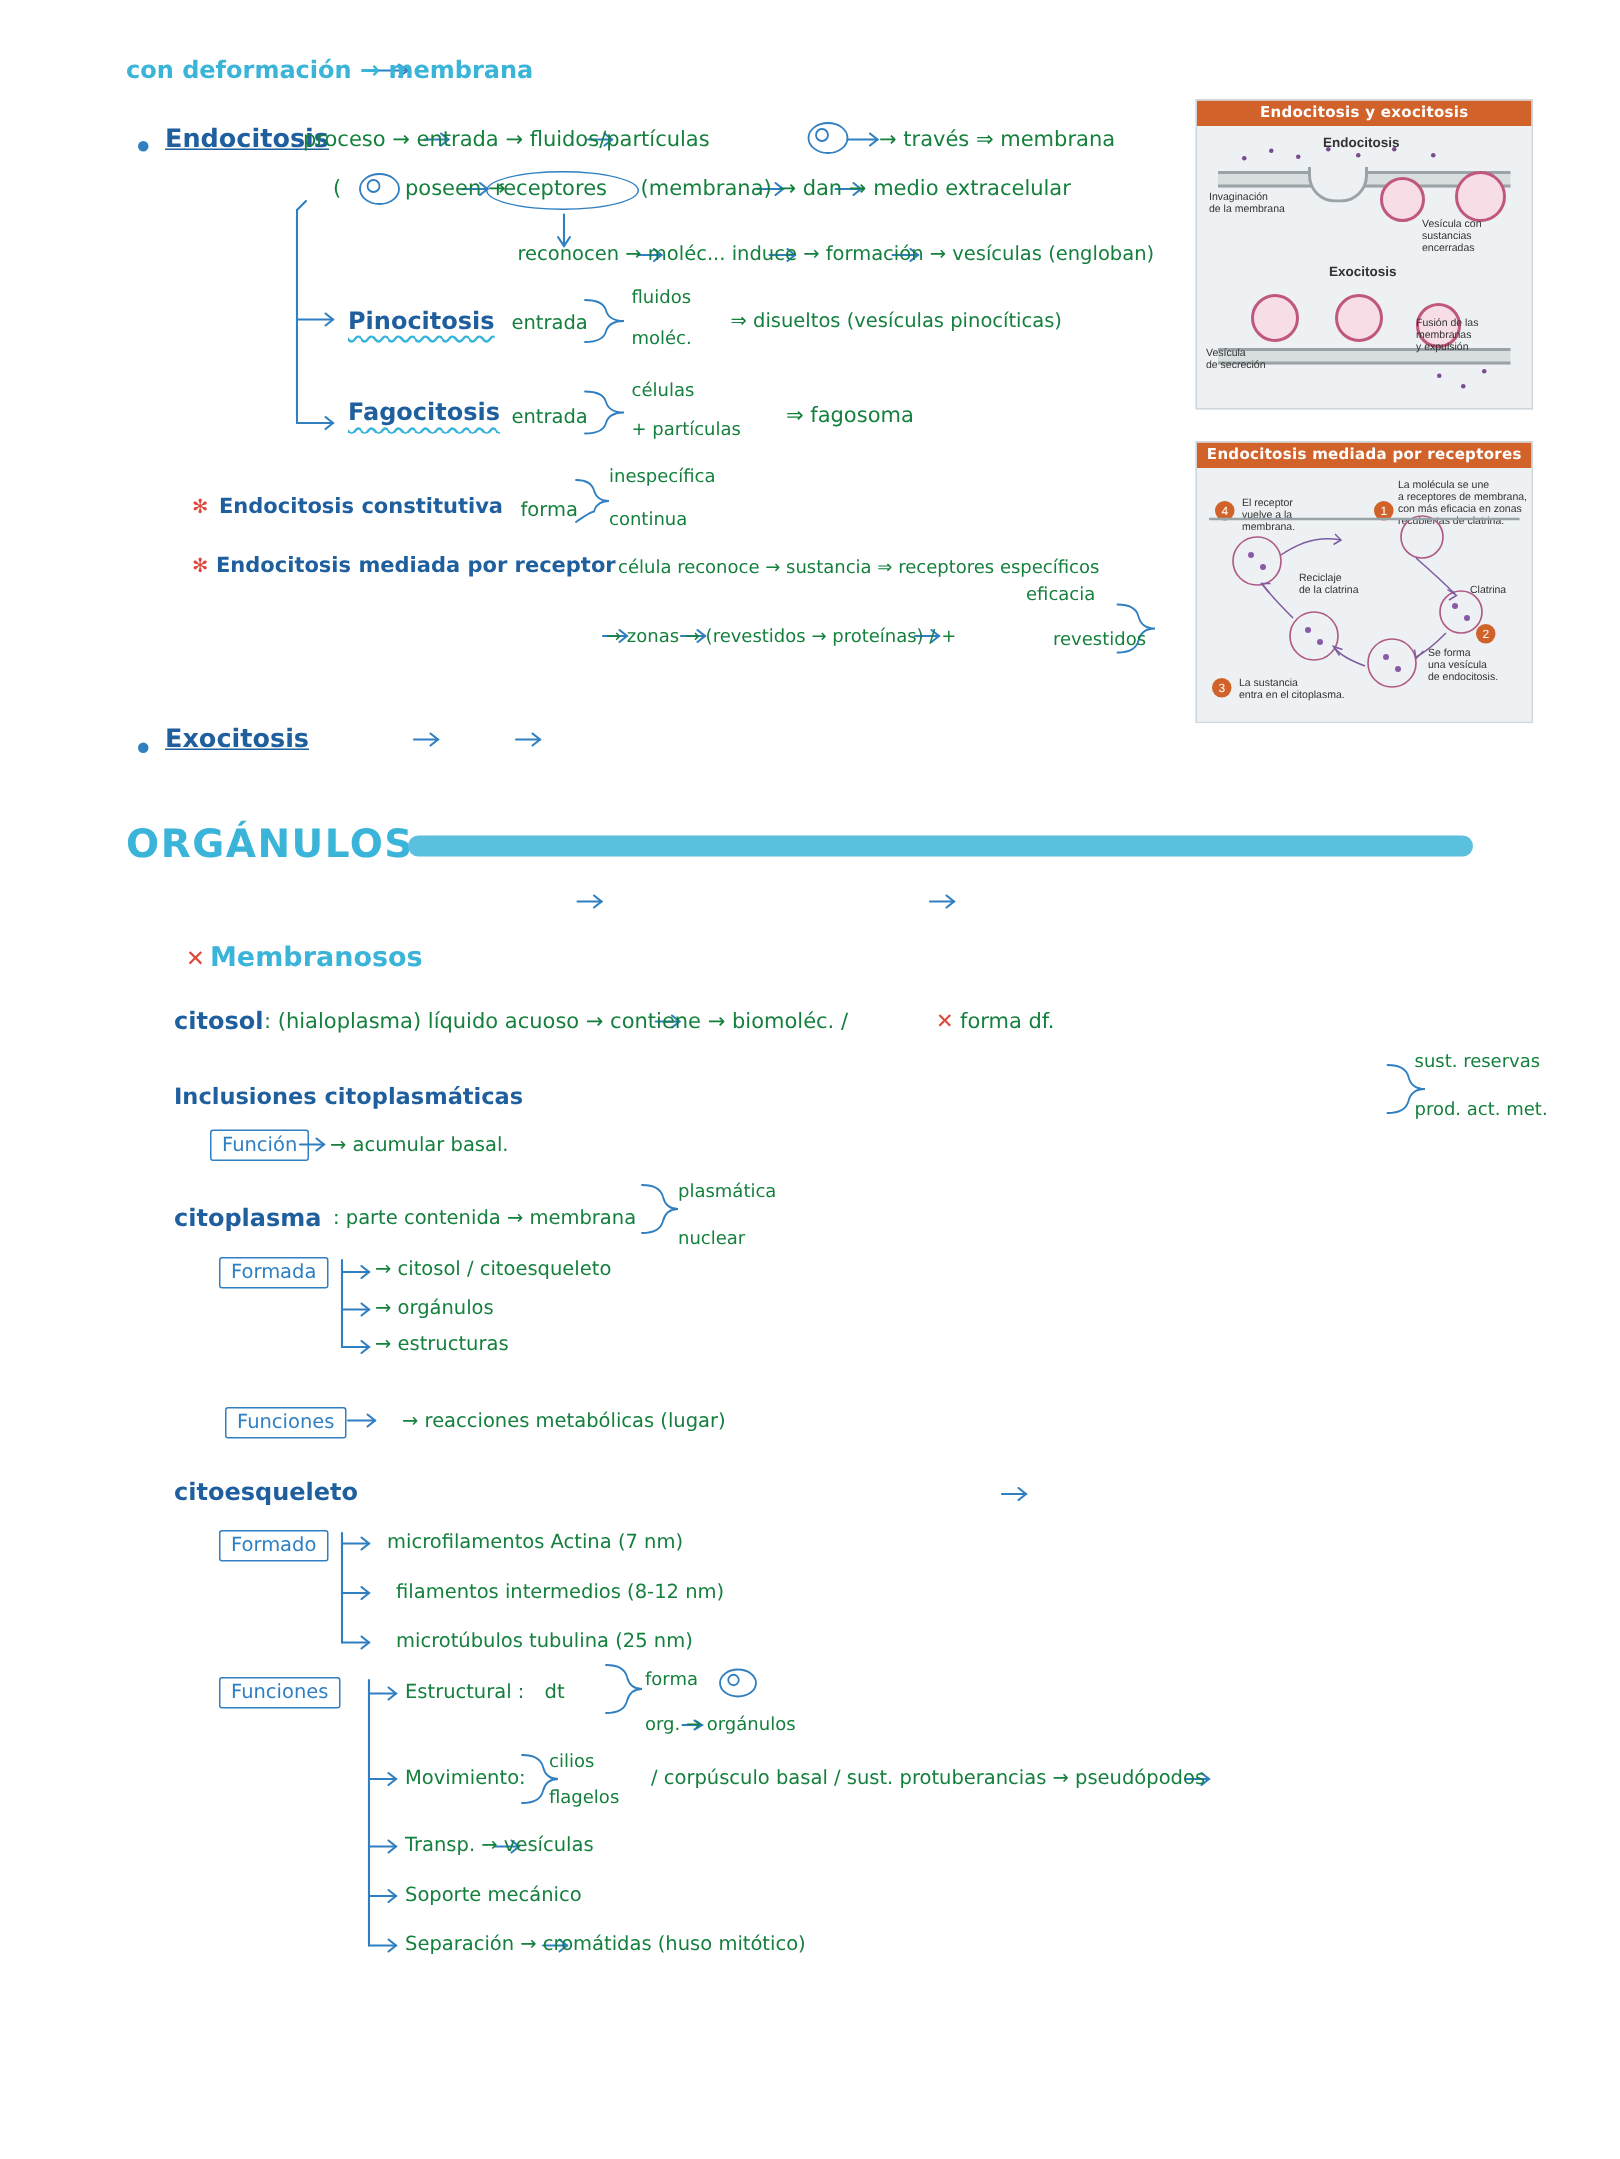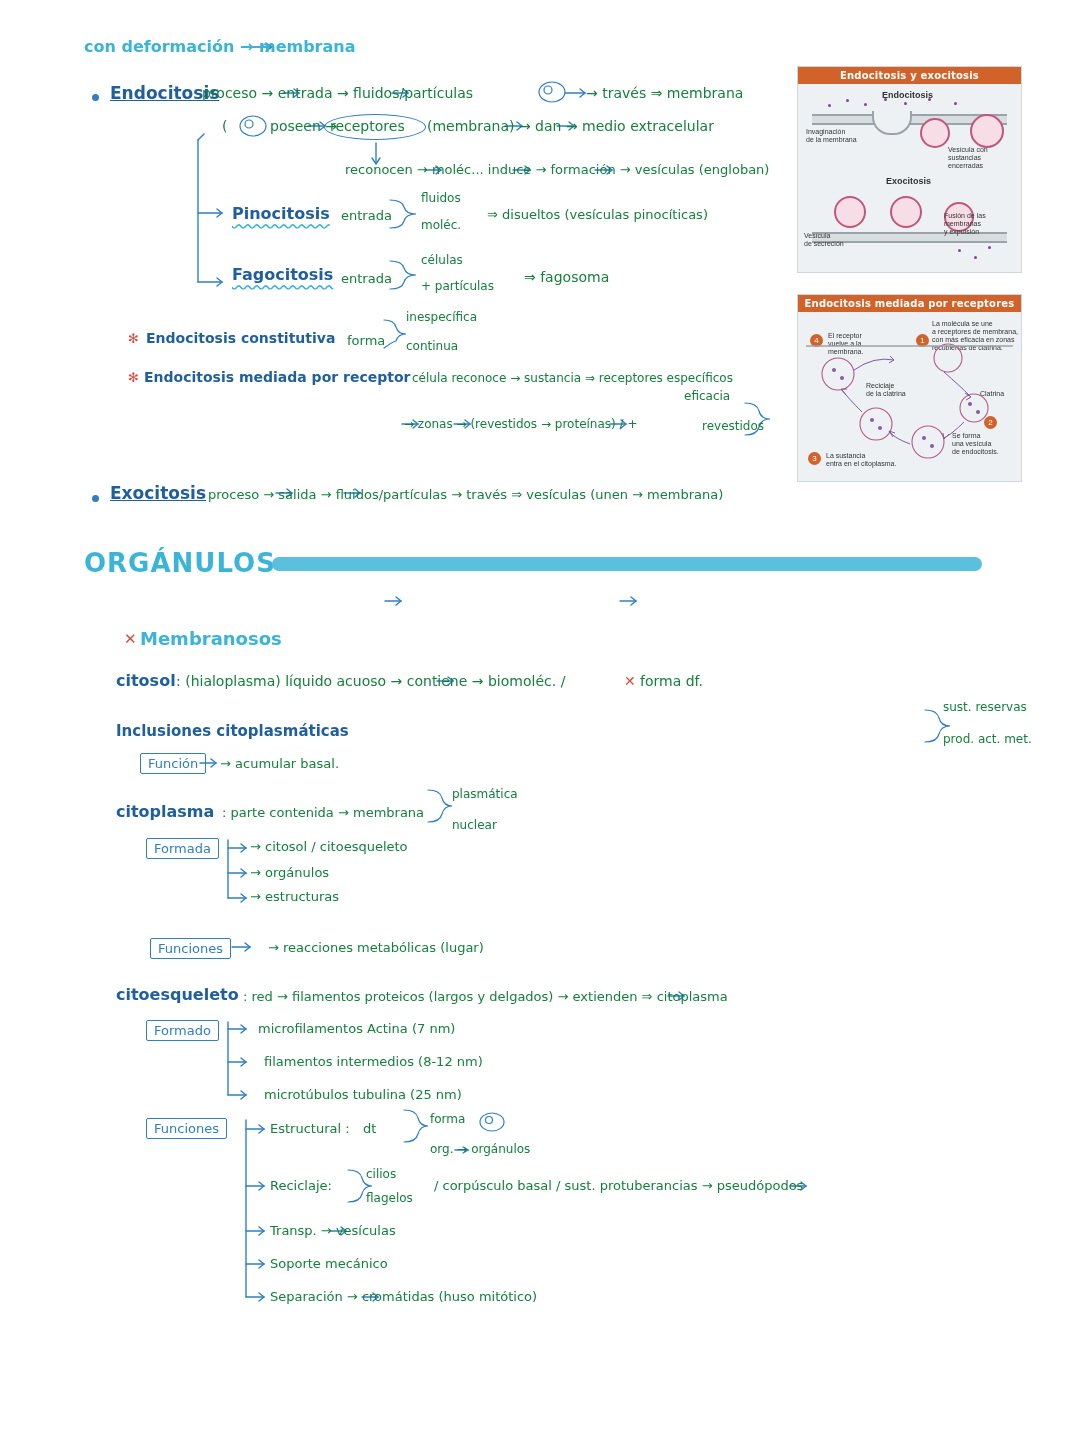--- a/index.html
+++ b/index.html
@@ -236,21 +236,20 @@
 
   <div class="t s13 pink bold" style="left:128px; top:371px;">✻</div>
   <div class="t s14 dblue bold" style="left:144px; top:370px;">Endocitosis  mediada por  receptor</div>
   <div class="t s12 blue" style="left:412px; top:372px;">célula  reconoce → sustancia ⇒ receptores específicos</div>
   <div class="t s12 blue" style="left:404px; top:418px;">→ zonas → (revestidos → proteínas) / +</div>
   <div class="t s12 blue" style="left:684px; top:390px;">eficacia</div>
   <div class="t s12 blue" style="left:702px; top:420px;">revestidos</div>
 
   <div class="dot" style="left:92px; top:495px;"></div>
   <div class="t dblue bold ul" style="left:110px; top:484px; font-size:17px;">Exocitosis</div>
-  <div class="t s13 blue" style="left:208px; top:488px;">proceso → salida → fluidos/partículas → través ⇒ vesículas (unen → membrana)</div>
 
   <div class="sec-title" style="left:84px; top:548px;">ORGÁNULOS</div>
   <div class="sec-bar" style="left:272px; top:557px; width:710px;"></div>
 
 
   <div class="t s15 red bold" style="left:124px; top:631px;">✕</div>
   <div class="t s18 cyan bold" style="left:140px; top:629px;">Membranosos</div>
 
   <div class="t s16 dblue bold" style="left:116px; top:672px;">citosol</div>
   <div class="t s14 blue" style="left:176px; top:674px;">: (hialoplasma)   líquido acuoso → contiene → biomoléc. /</div>
@@ -271,35 +270,34 @@
 
   <div class="boxed" style="left:146px; top:838px;">Formada</div>
   <div class="t s13 blue" style="left:250px; top:840px;">→ citosol / citoesqueleto</div>
   <div class="t s13 blue" style="left:250px; top:866px;">→ orgánulos</div>
   <div class="t s13 blue" style="left:250px; top:890px;">→ estructuras</div>
 
   <div class="boxed" style="left:150px; top:938px;">Funciones</div>
   <div class="t s13 blue" style="left:268px; top:941px;">→  reacciones  metabólicas  (lugar)</div>
 
   <div class="t s16 dblue bold" style="left:116px; top:986px;">citoesqueleto</div>
-  <div class="t s13 blue" style="left:243px; top:990px;">:   red → filamentos  proteicos  (largos y delgados) → extienden ⇒ citoplasma</div>
 
   <div class="boxed" style="left:146px; top:1020px;">Formado</div>
   <div class="t s13 blue" style="left:258px; top:1022px;">microfilamentos  Actina (7 nm)</div>
   <div class="t s13 blue" style="left:264px; top:1055px;">filamentos intermedios (8-12 nm)</div>
   <div class="t s13 blue" style="left:264px; top:1088px;">microtúbulos  tubulina (25 nm)</div>
 
   <div class="boxed" style="left:146px; top:1118px;">Funciones</div>
 
   <div class="t s13 blue" style="left:270px; top:1122px;">Estructural :</div>
   <div class="t s13 blue" style="left:363px; top:1122px;">dt</div>
   <div class="t s12 blue" style="left:430px; top:1113px;">forma</div>
   <div class="t s12 blue" style="left:430px; top:1143px;">org. → orgánulos</div>
 
-  <div class="t s13 blue" style="left:270px; top:1179px;">Reciclaje:</div>
+  <div class="t s13 blue" style="left:270px; top:1179px;">Movimiento:</div>
   <div class="t s12 blue" style="left:366px; top:1168px;">cilios</div>
   <div class="t s12 blue" style="left:366px; top:1192px;">flagelos</div>
   <div class="t s13 blue" style="left:434px; top:1179px;">/ corpúsculo basal /  sust. protuberancias → pseudópodos</div>
 
   <div class="t s13 blue" style="left:270px; top:1224px;">Transp. → vesículas</div>
   <div class="t s13 blue" style="left:270px; top:1257px;">Soporte mecánico</div>
   <div class="t s13 blue" style="left:270px; top:1290px;">Separación → cromátidas  (huso mitótico)</div>
 
   <div class="fig" style="left:797px; top:66px; width:223px; height:205px;">
     <div class="fig-head">Endocitosis y exocitosis</div>

